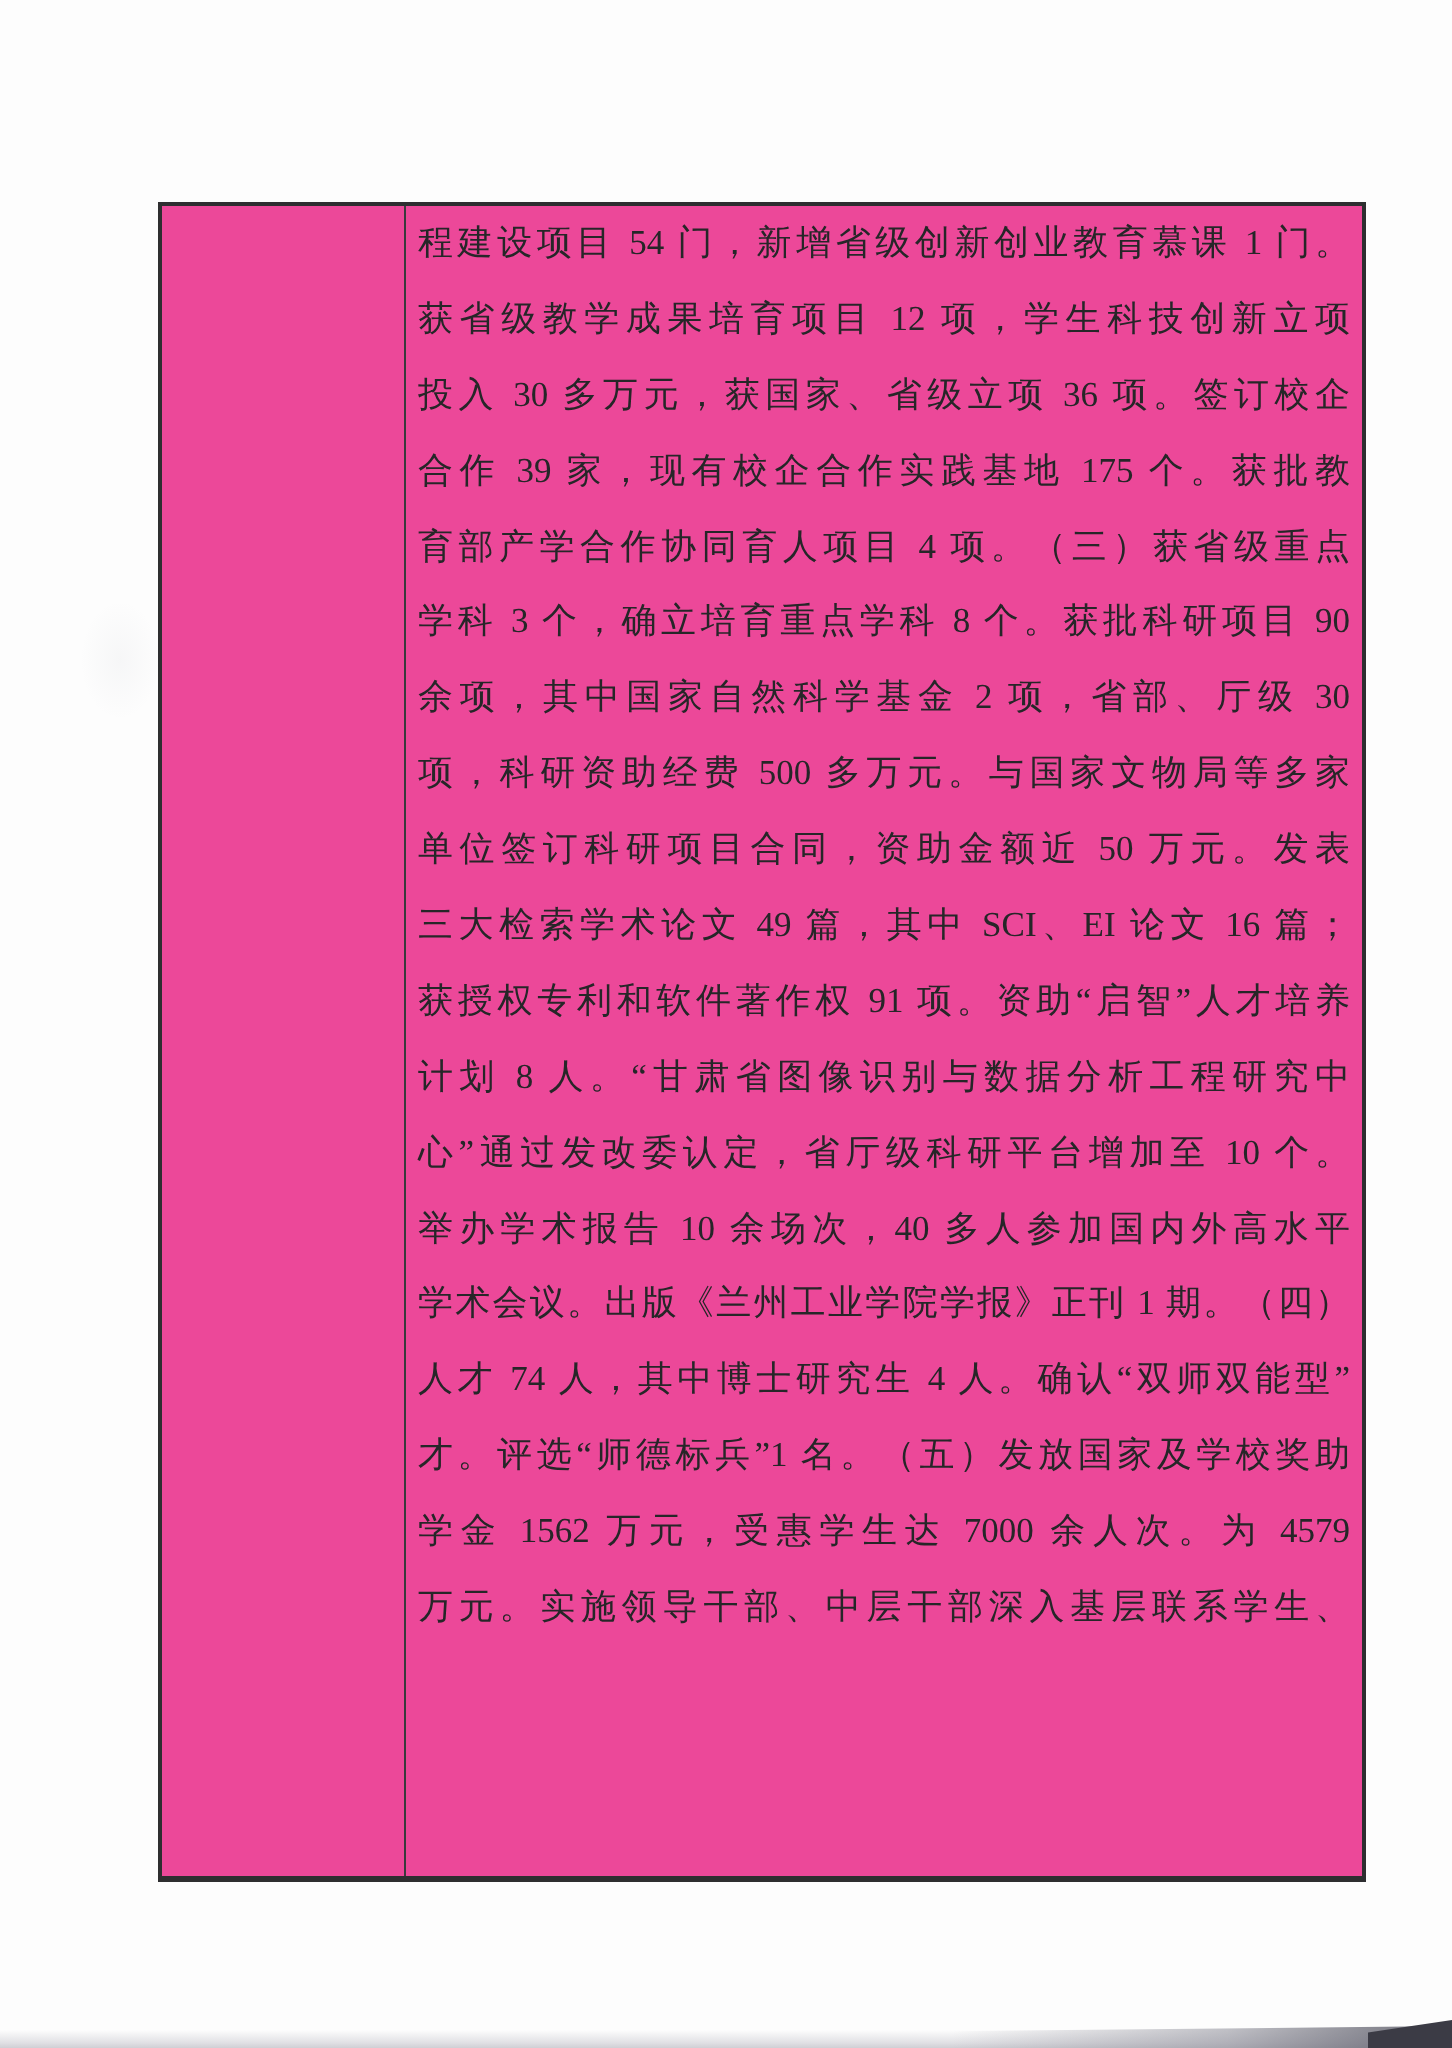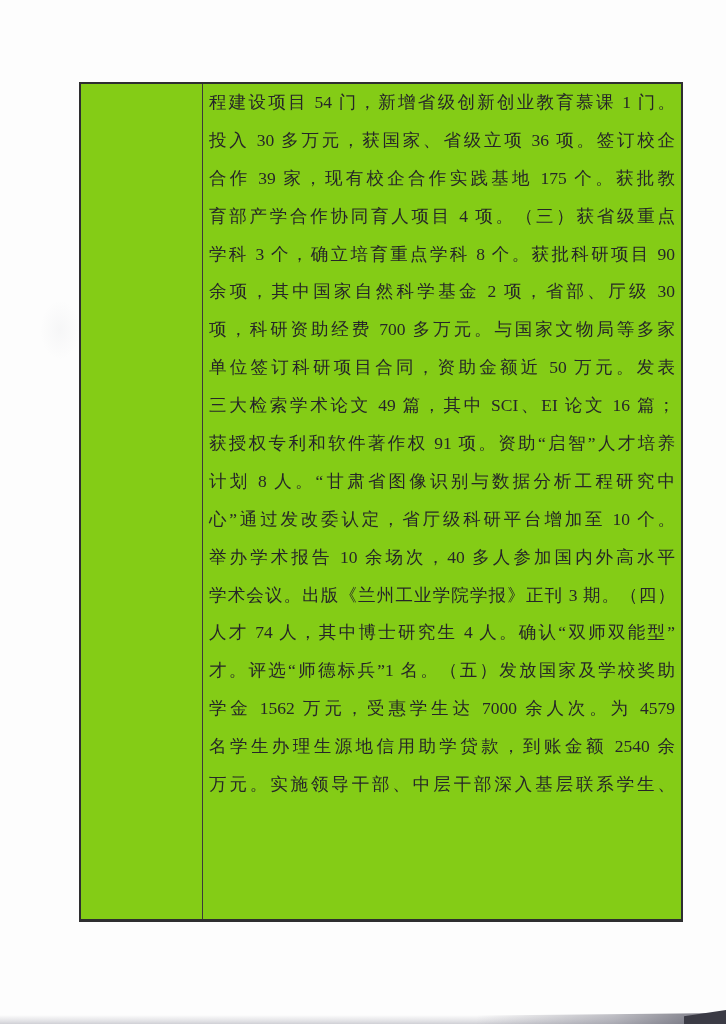--- a/index.html
+++ b/index.html
@@ -9,23 +9,23 @@
     font-family:"Liberation Serif","DejaVu Serif",serif;
   }
   
   .smudge{position:absolute;border-radius:50%;pointer-events:none;}
   .smudge.s1{left:100px;top:760px;width:60px;height:30px;
     background:radial-gradient(ellipse at center, rgba(120,125,140,0.07), rgba(120,125,140,0) 70%);}
   .smudge.s2{left:40px;top:300px;width:40px;height:60px;
     background:radial-gradient(ellipse at center, rgba(120,125,140,0.05), rgba(120,125,140,0) 70%);}
 
   .doc-table{
-    position:absolute;left:79px;top:82px;width:604px;height:840px;
+    position:absolute;left:79px;top:101px;width:604px;height:840px;
     border:2px solid #2e2e30;border-bottom-width:3px;
-    display:flex;box-sizing:border-box;background:#84cc16;
+    display:flex;box-sizing:border-box;background:#ec4899;
   }
   .stub-cell{
     width:122px;flex:0 0 122px;border-right:1px solid #3a3a3c;box-sizing:border-box;
   }
   .text-cell{
     flex:1;padding:0 6px;box-sizing:border-box;overflow:hidden;
     color:#262628;
   }
   .text-line{
     height:37.9px;line-height:37.9px;font-size:17.5px;
@@ -51,36 +51,36 @@
 </head>
 <body>
 
 <div class="smudge s1"></div>
 <div class="smudge s2"></div>
 
 <div class="doc-table">
   <div class="stub-cell"></div>
   <div class="text-cell">
       <div class="text-line">程建设项目 54 门，新增省级创新创业教育慕课 1 门。</div>
+      <div class="text-line">获省级教学成果培育项目 12 项，学生科技创新立项</div>
       <div class="text-line">投入 30 多万元，获国家、省级立项 36 项。签订校企</div>
       <div class="text-line">合作 39 家，现有校企合作实践基地 175 个。获批教</div>
       <div class="text-line">育部产学合作协同育人项目 4 项。（三）获省级重点</div>
       <div class="text-line">学科 3 个，确立培育重点学科 8 个。获批科研项目 90</div>
       <div class="text-line">余项，其中国家自然科学基金 2 项，省部、厅级 30</div>
-      <div class="text-line">项，科研资助经费 700 多万元。与国家文物局等多家</div>
+      <div class="text-line">项，科研资助经费 500 多万元。与国家文物局等多家</div>
       <div class="text-line">单位签订科研项目合同，资助金额近 50 万元。发表</div>
       <div class="text-line">三大检索学术论文 49 篇，其中 SCI、EI 论文 16 篇；</div>
       <div class="text-line">获授权专利和软件著作权 91 项。资助“启智”人才培养</div>
       <div class="text-line">计划 8 人。“甘肃省图像识别与数据分析工程研究中</div>
       <div class="text-line">心”通过发改委认定，省厅级科研平台增加至 10 个。</div>
       <div class="text-line">举办学术报告 10 余场次，40 多人参加国内外高水平</div>
-      <div class="text-line">学术会议。出版《兰州工业学院学报》正刊 3 期。（四）</div>
+      <div class="text-line">学术会议。出版《兰州工业学院学报》正刊 1 期。（四）</div>
       <div class="text-line">人才 74 人，其中博士研究生 4 人。确认“双师双能型”</div>
       <div class="text-line">才。评选“师德标兵”1 名。（五）发放国家及学校奖助</div>
       <div class="text-line">学金 1562 万元，受惠学生达 7000 余人次。为 4579</div>
-      <div class="text-line">名学生办理生源地信用助学贷款，到账金额 2540 余</div>
       <div class="text-line">万元。实施领导干部、中层干部深入基层联系学生、</div>
     </div>
 </div>
 
 <div class="scan-bottom-band"></div>
 <div class="scan-streak"></div>
 <div class="scan-corner"></div>
 
 </body></html>

